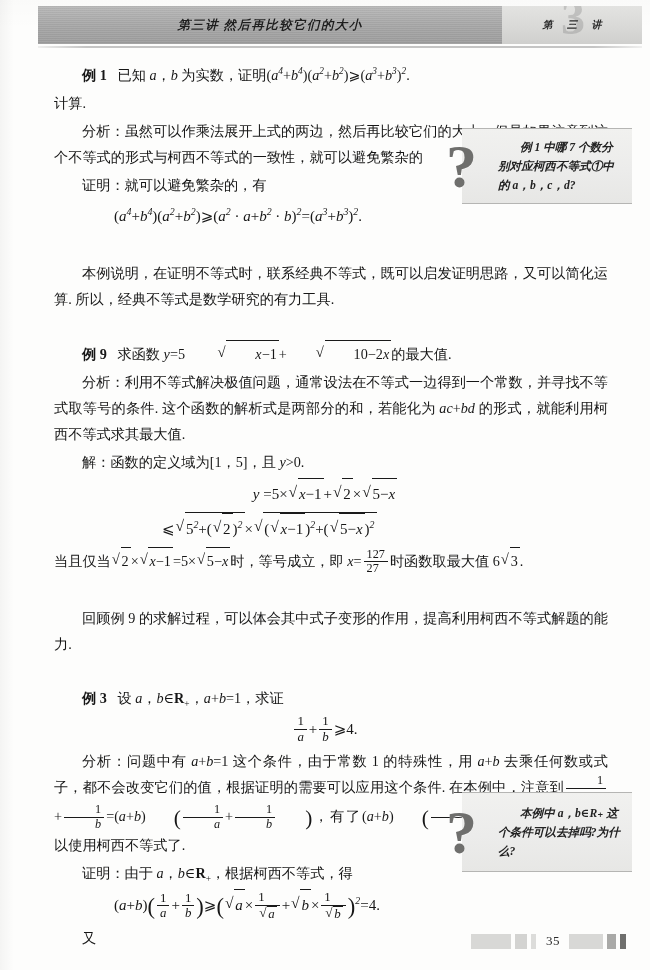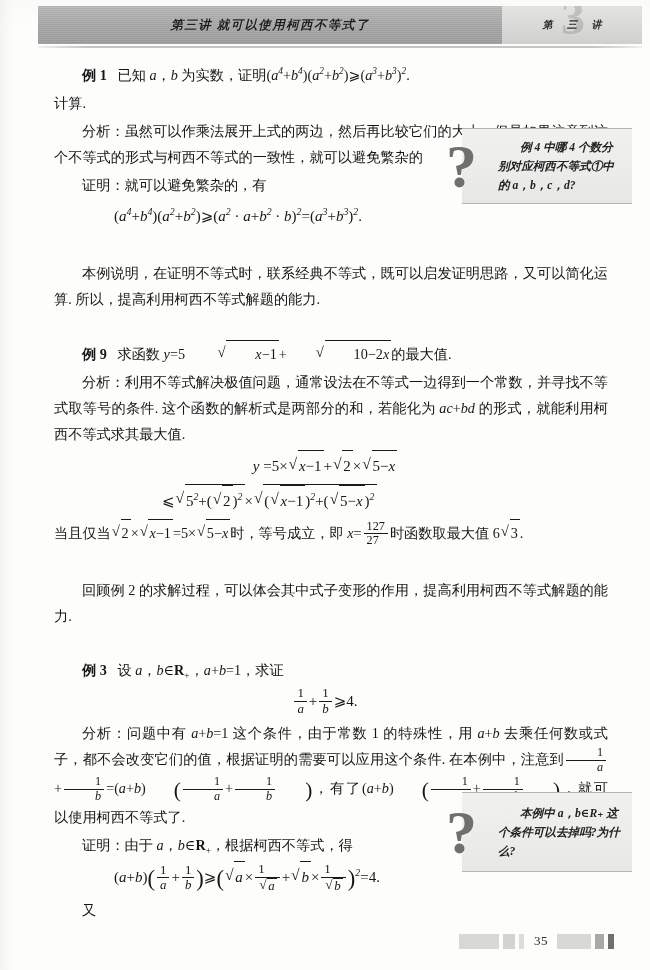--- a/index.html
+++ b/index.html
@@ -216,21 +216,21 @@
   
   .footer {
     position: absolute;
     left: 0;
     top: 928px;
     width: 650px;
     height: 26px;
     display: flex;
     align-items: center;
     justify-content: flex-end;
-    padding-right: 36px;
+    padding-right: 24px;
     box-sizing: border-box;
   }
   .fblock { height: 15px; margin-right: 4px; }
   .b1 { width: 40px; background: #d8d8d6; }
   .b2 { width: 12px; background: #d3d3d1; }
   .b3 { width: 5px;  background: #dcdcda; }
   .pgno {
     font-size: 13px;
     color: #2b2b2b;
     margin: 0 9px 0 6px;
@@ -240,21 +240,21 @@
   .b5 { width: 9px;  background: #a9a9a7; }
   .b6 { width: 6px;  background: #6f6f6d; margin-right: 0; }
 </style>
 </head>
 <body>
 
 <div class="page">
 
   <div class="header">
     <div class="header-bar">
-      <span class="header-title">第三讲  就可以使用柯西不等式了</span>
+      <span class="header-title">第三讲  然后再比较它们的大小</span>
     </div>
     <div class="header-chapter">
       <span class="watermark">3</span>
       <span class="header-chapter-label">第 三 讲</span>
     </div>
   </div>
   <div class="header-underline"></div>
 
   <div class="content">
 
@@ -271,48 +271,51 @@
     <p class="tx ind">
       <span>证明：</span><span>就可以避免繁杂的，有</span>
     </p>
 
     <div class="eqline eq-i">
       (<i class="v">a</i><sup class="e">4</sup>+<i class="v">b</i><sup class="e">4</sup>)(<i class="v">a</i><sup class="e">2</sup>+<i class="v">b</i><sup class="e">2</sup>)⩾(<i class="v">a</i><sup class="e">2</sup>&nbsp;·&nbsp;<i class="v">a</i>+<i class="v">b</i><sup class="e">2</sup>&nbsp;·&nbsp;<i class="v">b</i>)<sup class="e">2</sup>=(<i class="v">a</i><sup class="e">3</sup>+<i class="v">b</i><sup class="e">3</sup>)<sup class="e">2</sup>.
     </div>
 
     <div class="gap-lg"></div>
 
-    <p class="tx ind">本例说明，在证明不等式时，联系经典不等式，既可以启发证明思路，又可以简化运算. 所以，提高利用柯西不等式解题的能力.</p>
+    <p class="tx ind">本例说明，在证明不等式时，联系经典不等式，既可以启发证明思路，又可以简化运算. 所以，经典不等式是数学研究的有力工具.</p>
 
     <div class="gap-lg"></div>
 
     <p class="tx ind">
       <b>例 9</b>&nbsp;&nbsp;
       求函数&nbsp;<i class="v">y</i>=5&nbsp;<span class="rad"><span class="bar"><i class="v">x</i>−1</span></span>+<span class="rad"><span class="bar">10−2<i class="v">x</i></span></span>的最大值.
     </p>
 
     <p class="tx ind">
       <span>分析：</span>利用不等式解决极值问题，通常设法在不等式一边得到一个常数，并寻找不等式取等号的条件. 这个函数的解析式是两部分的和，若能化为&nbsp;<i class="v">ac</i>+<i class="v">bd</i>&nbsp;的形式，就能利用柯西不等式求其最大值.
     </p>
 
+    <p class="tx ind">
+      <span>解：</span>函数的定义域为[1，5]，且&nbsp;<i class="v">y</i>&gt;0.
+    </p>
 
     <div class="eqline eq-c">
       <i class="v">y</i> =5×<span class="rad"><span class="bar"><i class="v">x</i>−1</span></span>+<span class="rad"><span class="bar">2</span></span>×<span class="rad"><span class="bar">5−<i class="v">x</i></span></span>
     </div>
     <div class="eqline eq-i2">
       ⩽<span class="rad"><span class="bar">5<sup class="e">2</sup>+(<span class="rad"><span class="bar">2</span></span>)<sup class="e">2</sup></span></span>×<span class="rad"><span class="bar">(<span class="rad"><span class="bar"><i class="v">x</i>−1</span></span>)<sup class="e">2</sup>+(<span class="rad"><span class="bar">5−<i class="v">x</i></span></span>)<sup class="e">2</sup></span></span>
     </div>
 
     <p class="tx">
       当且仅当<span class="rad"><span class="bar">2</span></span>×<span class="rad"><span class="bar"><i class="v">x</i>−1</span></span>=5×<span class="rad"><span class="bar">5−<i class="v">x</i></span></span>时，等号成立，即&nbsp;<i class="v">x</i>=<span class="frac"><span class="num">127</span><span class="den">27</span></span>时函数取最大值&nbsp;6<span class="rad"><span class="bar">3</span></span>.
     </p>
 
     <div class="gap-lg"></div>
 
-    <p class="tx ind">回顾例 2 的求解过程，可以体会其中式子变形的作用，提高利用柯西不等式解题的能力.</p>
+    <p class="tx ind">回顾例 9 的求解过程，可以体会其中式子变形的作用，提高利用柯西不等式解题的能力.</p>
 
     <div class="gap-lg"></div>
 
     <p class="tx ind">
       <b>例 3</b>&nbsp;&nbsp;
       设&nbsp;<i class="v">a</i>，<i class="v">b</i>∈<span class="bb">R</span><sub class="e">+</sub>，<i class="v">a</i>+<i class="v">b</i>=1，求证
     </p>
 
     <div class="eqline eq-c">
       <span class="frac"><span class="num">1</span><span class="den"><i class="v">a</i></span></span>+<span class="frac"><span class="num">1</span><span class="den"><i class="v">b</i></span></span>⩾4.
@@ -329,21 +332,21 @@
     <div class="eqline eq-i">
       (<i class="v">a</i>+<i class="v">b</i>)<span class="paren-big">(</span><span class="frac"><span class="num">1</span><span class="den"><i class="v">a</i></span></span>+<span class="frac"><span class="num">1</span><span class="den"><i class="v">b</i></span></span><span class="paren-big">)</span>⩾<span class="paren-big">(</span><span class="rad"><span class="bar"><i class="v">a</i></span></span>×<span class="frac"><span class="num">1</span><span class="den"><span class="rad"><span class="bar"><i class="v">a</i></span></span></span></span>+<span class="rad"><span class="bar"><i class="v">b</i></span></span>×<span class="frac"><span class="num">1</span><span class="den"><span class="rad"><span class="bar"><i class="v">b</i></span></span></span></span><span class="paren-big">)</span><sup class="e">2</sup>=4.
     </div>
 
     <p class="tx ind">又</p>
 
   </div>
 
   <div class="note" id="note1">
     <span class="qmark">?</span>
-    <span class="ntext">例 4 中哪 4 个数分别对应柯西不等式①中的 a，b，c，d?</span>
+    <span class="ntext">例 1 中哪 7 个数分别对应柯西不等式①中的 a，b，c，d?</span>
   </div>
 
   <div class="note" id="note2">
     <span class="qmark">?</span>
     <span class="ntext">本例中 a，b∈R₊ 这个条件可以去掉吗?为什么?</span>
   </div>
 
   <div class="footer">
     <span class="fblock b1"></span>
     <span class="fblock b2"></span>

